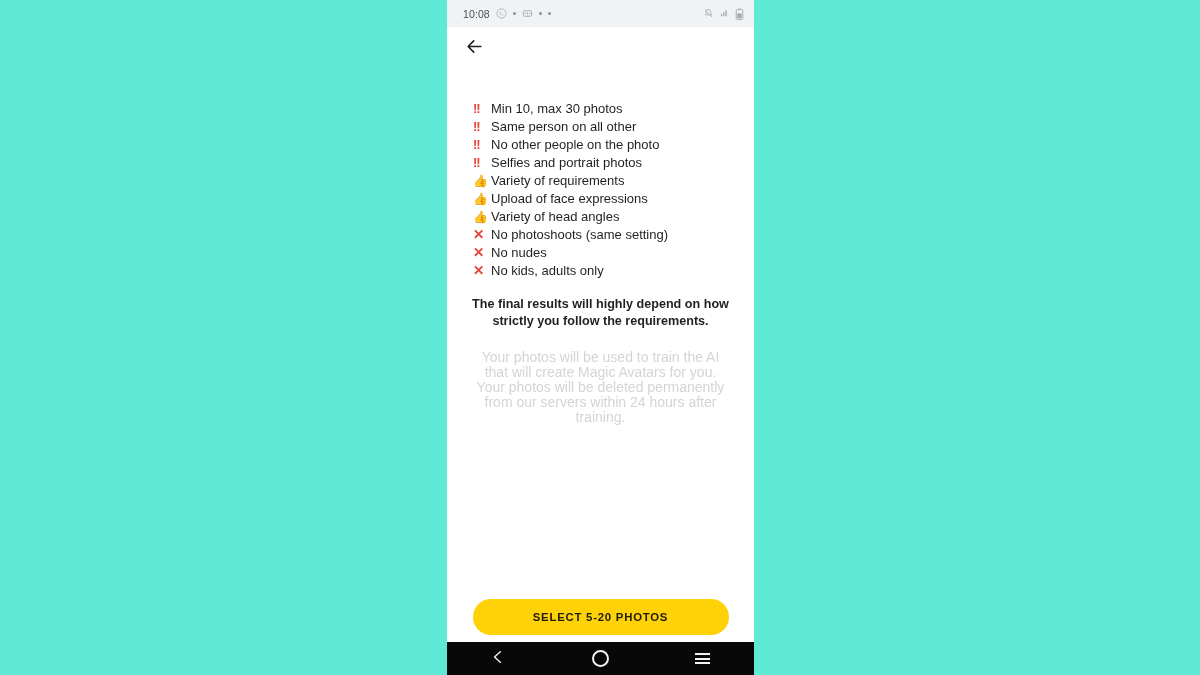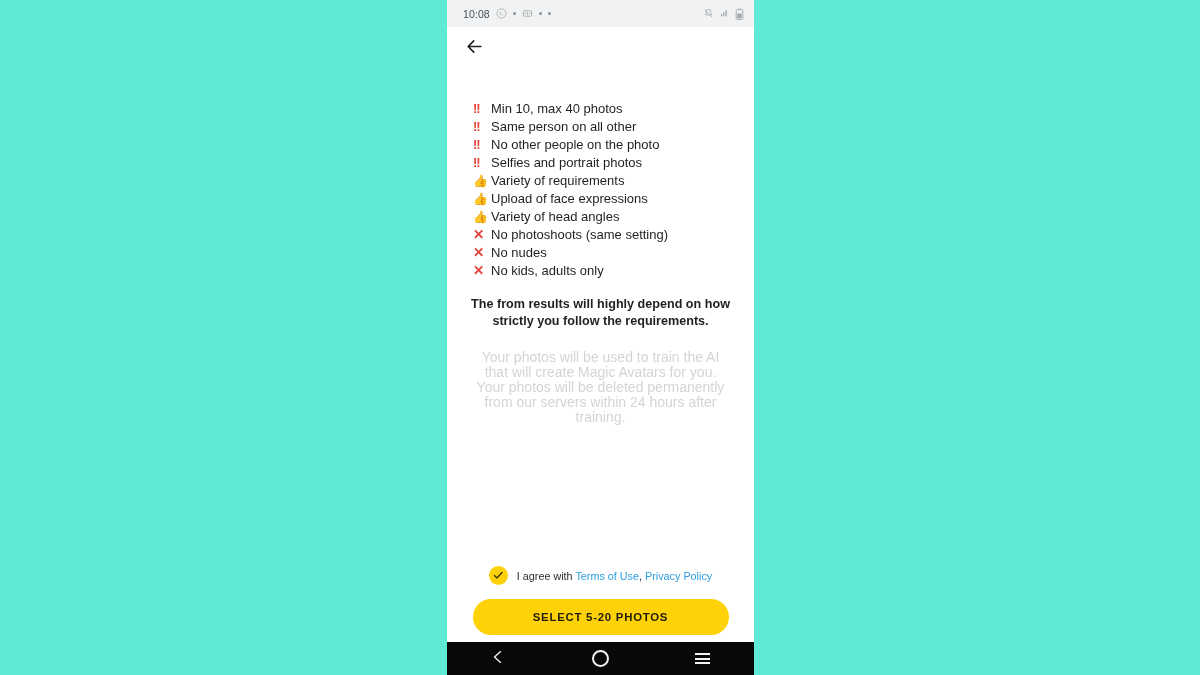--- a/index.html
+++ b/index.html
@@ -277,21 +277,21 @@
           </svg>
         </span>
       </div>
     </div>
 
     <div class="content">
 
       <ul class="req-list">
         <li class="req-item">
           <span class="req-icon ex">!!</span>
-          <span class="req-label">Min 10, max 40 photos</span>
+          <span class="req-label">Min 10, max 30 photos</span>
         </li>
         <li class="req-item">
           <span class="req-icon ex">!!</span>
           <span class="req-label">Same person on all other</span>
         </li>
         <li class="req-item">
           <span class="req-icon ex">!!</span>
           <span class="req-label">No other people on the photo</span>
         </li>
         <li class="req-item">
@@ -317,37 +317,25 @@
         <li class="req-item">
           <span class="req-icon cross">✕</span>
           <span class="req-label">No nudes</span>
         </li>
         <li class="req-item">
           <span class="req-icon cross">✕</span>
           <span class="req-label">No kids, adults only</span>
         </li>
       </ul>
 
-      <p class="emphasis">The from results will highly depend on how strictly you follow the requirements.</p>
+      <p class="emphasis">The final results will highly depend on how strictly you follow the requirements.</p>
       <p class="fineprint">Your photos will be used to train the AI that will create Magic Avatars for you. Your photos will be deleted permanently from our servers within 24 hours after training.</p>
     </div>
 
     <div class="actions">
-      <div class="agree-row">
-        <span class="checkbox">
-          <span>
-            <svg width="12" height="12" viewBox="0 0 24 24">
-              <path d="M5 13l5 5L20 7" fill="none" stroke="#3a3203" stroke-width="2.6" stroke-linecap="round" stroke-linejoin="round"></path>
-            </svg>
-          </span>
-        </span>
-        <span class="agree-text">
-          <span>I agree with </span><a class="lnk">Terms of Use</a><span>, </span><a class="lnk">Privacy Policy</a>
-        </span>
-      </div>
       <button class="cta">SELECT 5-20 PHOTOS</button>
     </div>
 
     <div class="nav-bar">
       <div class="nav-btn">
         <span>
           <svg width="14" height="16" viewBox="0 0 24 24">
             <path d="M16 3L6 12l10 9" fill="none" stroke="#f2f2f2" stroke-width="2.4" stroke-linecap="round" stroke-linejoin="round"></path>
           </svg>
         </span>

